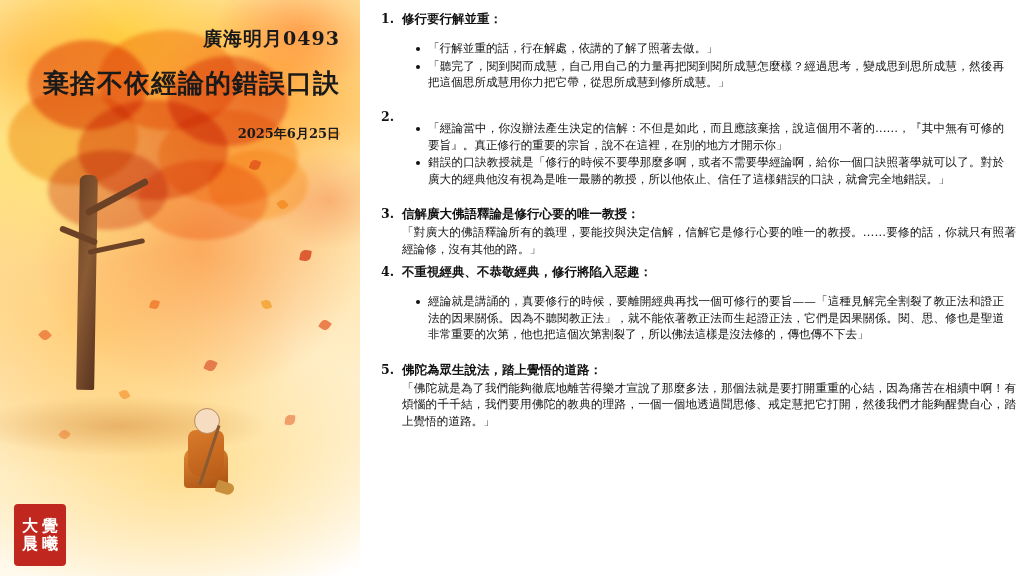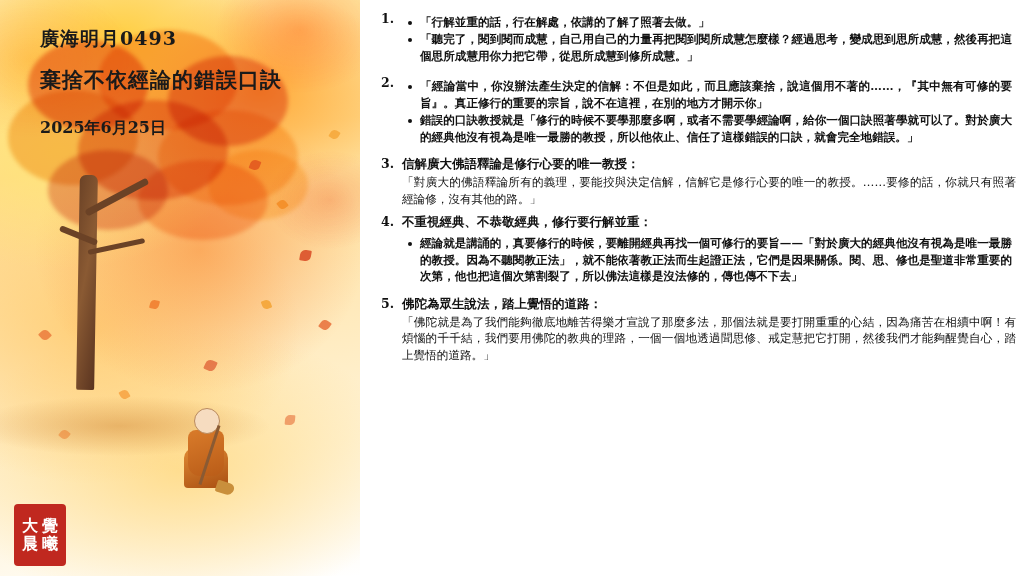--- a/index.html
+++ b/index.html
@@ -165,42 +165,42 @@
     width: 20px;
     text-align: center;
     margin: 1px 0;
   }
   
   .title-block {
     position: absolute;
     left: 40px;
     top: 26px;
     width: 300px;
-    text-align: left;
+    text-align: right;
     z-index: 5;
   }
   .title-line1 {
     font-family: "DejaVu Serif", "Liberation Serif", serif;
     font-size: 19px;
     font-weight: bold;
     color: #1a1a1a;
     letter-spacing: 1px;
     margin-bottom: 14px;
   }
   .title-line2 {
     font-family: "DejaVu Serif", "Liberation Serif", serif;
-    font-size: 21px;
+    font-size: 26px;
     font-weight: bold;
     color: #1a1a1a;
     letter-spacing: 1px;
     margin-bottom: 24px;
   }
   .title-date {
     font-family: "DejaVu Serif", "Liberation Serif", serif;
-    font-size: 16px;
+    font-size: 13px;
     font-weight: bold;
     color: #1a1a1a;
   }
   
   .content {
     position: absolute;
     left: 372px;
     top: 10px;
     width: 644px;
     height: 560px;
@@ -226,24 +226,23 @@
   }
   .item-head {
     font-family: "DejaVu Serif", "Liberation Serif", serif;
     font-size: 12.5px;
     font-weight: bold;
     color: #111;
     line-height: 1.45;
     margin-bottom: 1px;
   }
   .bullets {
-    margin: 4px;
+    margin: 12px;
     padding: 0;
     list-style: none;
-    font-weight: bold;
   }
   .bullets li {
     position: relative;
     padding-left: 14px;
     font-family: "DejaVu Serif", "Liberation Serif", serif;
     font-size: 11.6px;
     color: #111;
     line-height: 1.42;
     margin-bottom: 1px;
     text-align: justify;
@@ -327,20 +326,21 @@
     <div class="title-line1">廣海明月0493</div>
     <div class="title-line2">棄捨不依經論的錯誤口訣</div>
     <div class="title-date">2025年6月25日</div>
   </div>
 
   <div class="content">
 
     <div class="item">
       <div class="num">1.</div>
       <div class="item-body">
+        <div class="item-head">修行要行解並重：</div>
         <ul class="bullets">
           <li>「行解並重的話，行在解處，依講的了解了照著去做。」</li>
           <li>「聽完了，閱到閱而成慧，自己用自己的力量再把閱到閱所成慧怎麼樣？經過思考，變成思到思所成慧，然後再把這個思所成慧用你力把它帶，從思所成慧到修所成慧。」</li>
         </ul>
       </div>
     </div>
 
     <div class="item">
       <div class="num">2.</div>
       <div class="item-body">
@@ -355,23 +355,23 @@
       <div class="num">3.</div>
       <div class="item-body">
         <div class="item-head">信解廣大佛語釋論是修行心要的唯一教授：</div>
         <div class="plain">「對廣大的佛語釋論所有的義理，要能挍與決定信解，信解它是修行心要的唯一的教授。……要修的話，你就只有照著經論修，沒有其他的路。」</div>
       </div>
     </div>
 
     <div class="item">
       <div class="num">4.</div>
       <div class="item-body">
-        <div class="item-head">不重視經典、不恭敬經典，修行要行解並重：</div>
+        <div class="item-head">不重視經典、不恭敬經典，修行將陷入惡趣：</div>
         <ul class="bullets">
-          <li>經論就是講誦的，真要修行的時候，要離開經典再找一個可修行的要旨——「對於廣大的經典他沒有視為是唯一最勝的教授。因為不聽閱教正法」，就不能依著教正法而生起證正法，它們是因果關係。閱、思、修也是聖道非常重要的次第，他也把這個次第割裂了，所以佛法這樣是沒法修的，傳也傳不下去」</li>
+          <li>經論就是講誦的，真要修行的時候，要離開經典再找一個可修行的要旨——「這種見解完全割裂了教正法和證正法的因果關係。因為不聽閱教正法」，就不能依著教正法而生起證正法，它們是因果關係。閱、思、修也是聖道非常重要的次第，他也把這個次第割裂了，所以佛法這樣是沒法修的，傳也傳不下去」</li>
         </ul>
       </div>
     </div>
 
     <div class="item">
       <div class="num">5.</div>
       <div class="item-body">
         <div class="item-head">佛陀為眾生說法，踏上覺悟的道路：</div>
         <div class="plain">「佛陀就是為了我們能夠徹底地離苦得樂才宣說了那麼多法，那個法就是要打開重重的心結，因為痛苦在相續中啊！有煩惱的千千結，我們要用佛陀的教典的理路，一個一個地透過聞思修、戒定慧把它打開，然後我們才能夠醒覺自心，踏上覺悟的道路。」</div>
       </div>

